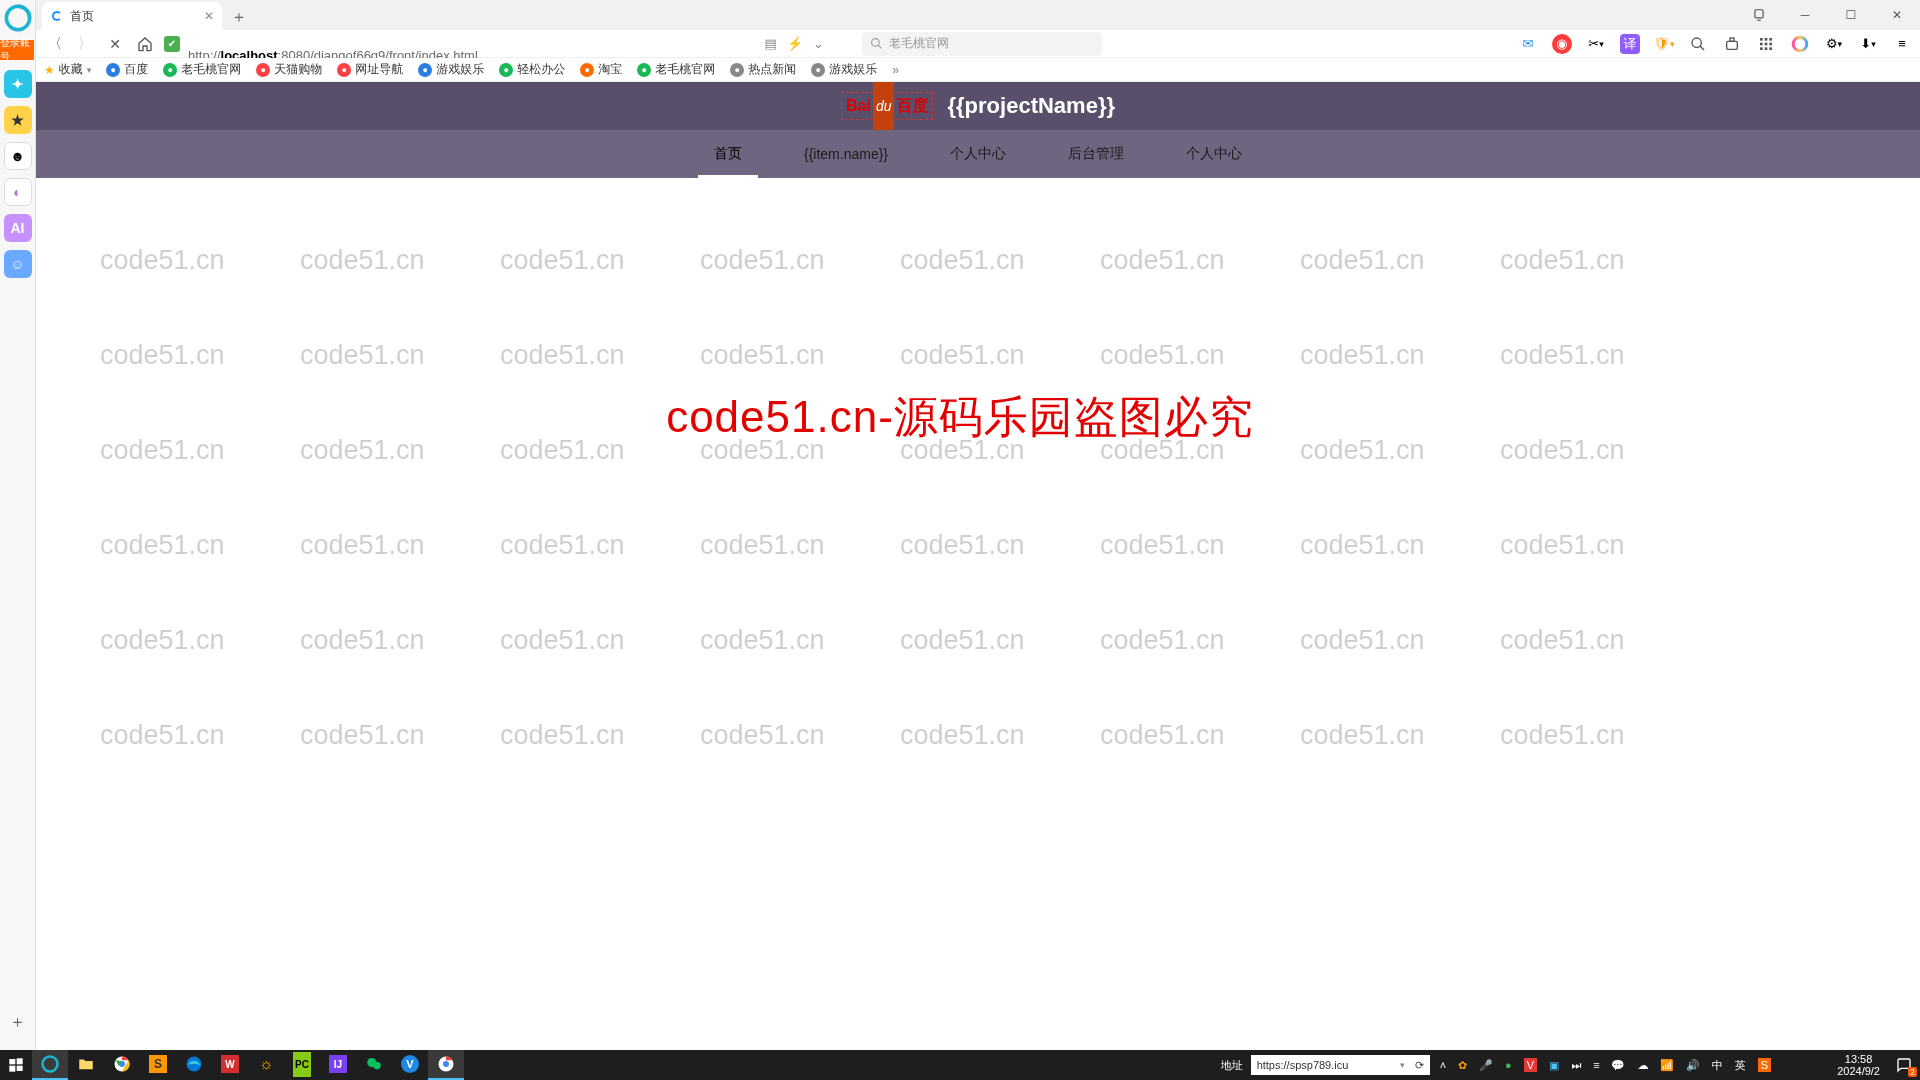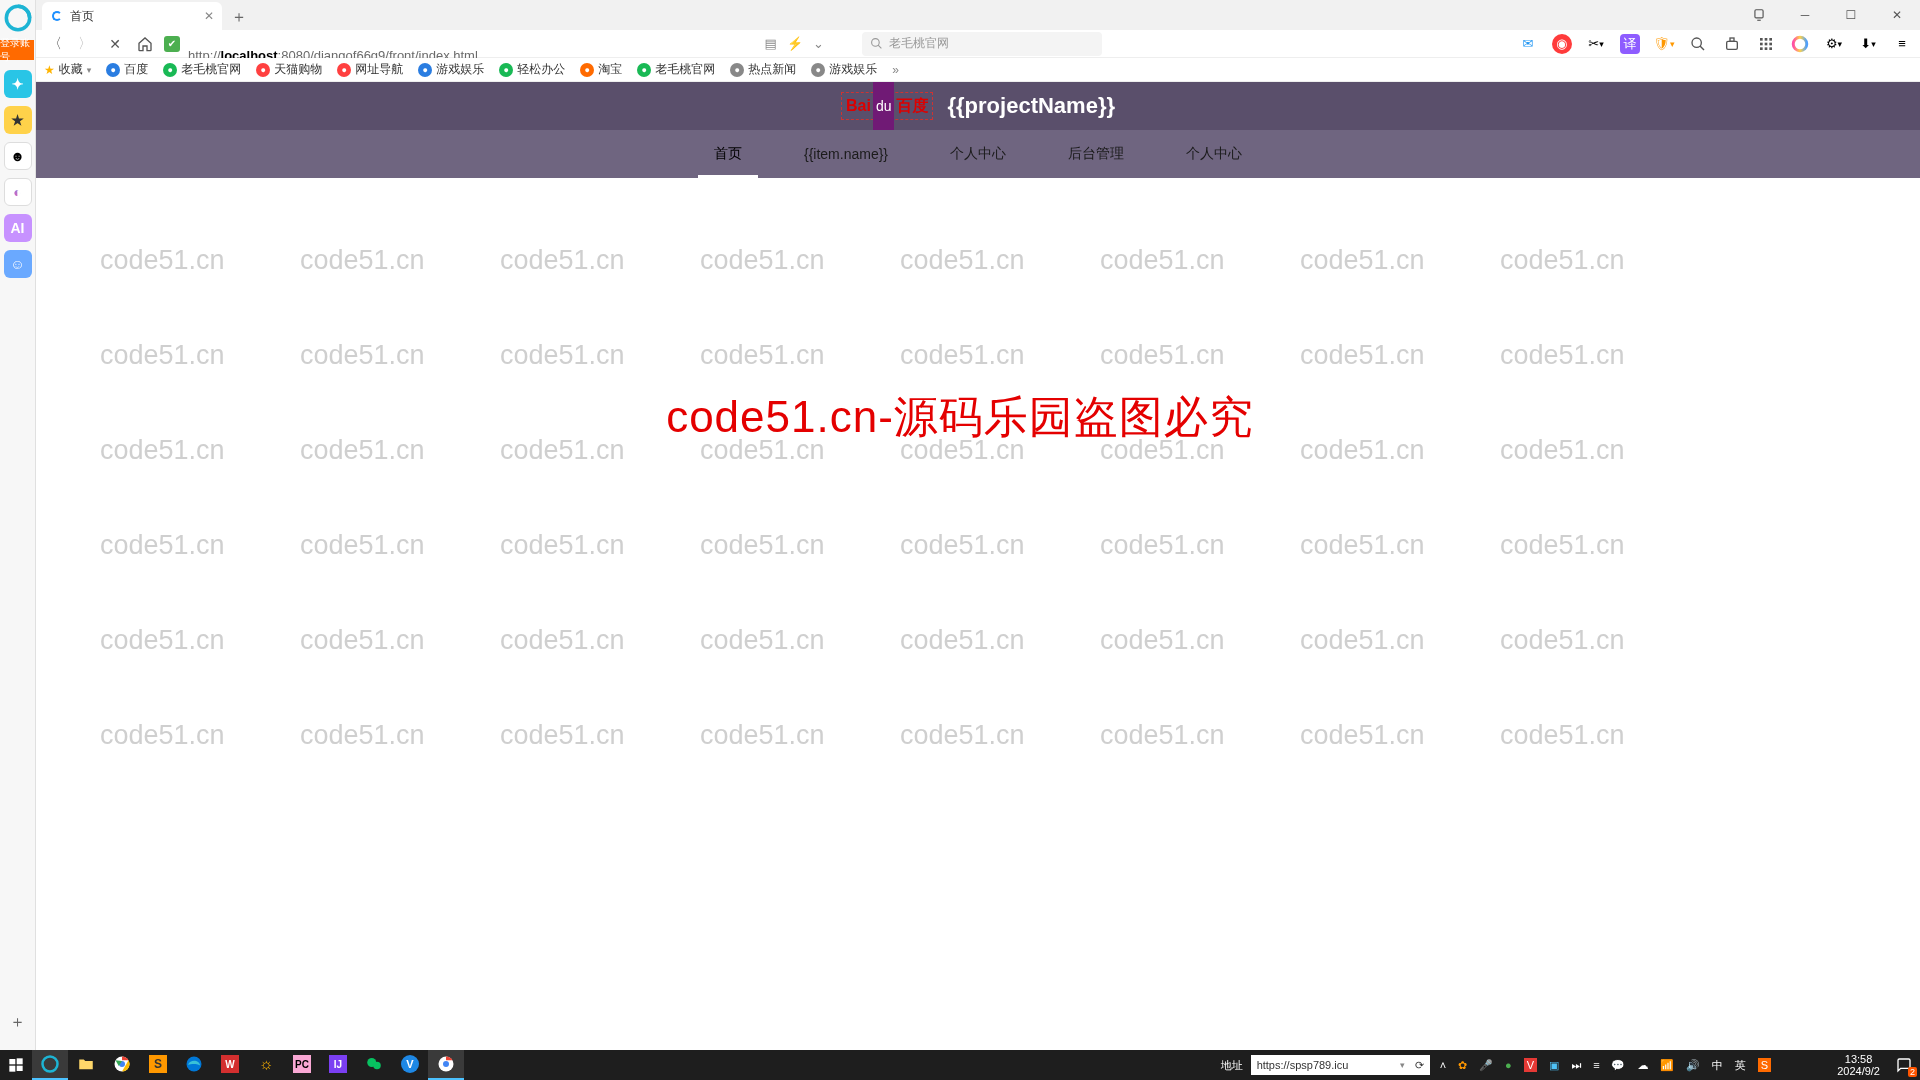--- a/index.html
+++ b/index.html
@@ -42,21 +42,21 @@
 
 
 .bookmarks { position:absolute; top:58px; left:36px; right:0; height:24px; background:#fff; display:flex; align-items:center; padding:0 8px; gap:15px; font-size:12px; border-bottom:1px solid #eee; z-index:120; }
 .bookmarks .bm { display:flex; align-items:center; gap:4px; color:#333; }
 .bookmarks .bm .bico { width:14px; height:14px; border-radius:50%; display:flex; align-items:center; justify-content:center; font-size:9px; }
 
 
 .page-header { position:absolute; top:82px; left:36px; right:0; height:48px; background:#5a4f6b; display:flex; align-items:center; justify-content:center; gap:14px; z-index:110; }
 .baidu-logo { height:28px; padding:2px 4px; border:1px dashed #c33; display:flex; align-items:center; }
 .baidu-logo .b1{color:#d00;font-weight:bold;font-size:16px;}
-.baidu-logo .b2{background:#701a75;color:#fff;padding:16px 3px;font-size:14px;margin:0 2px;}
+.baidu-logo .b2{background:#c2410c;color:#fff;padding:16px 3px;font-size:14px;margin:0 2px;font-style:italic;}
 .baidu-logo .b3{color:#d00;font-weight:bold;font-size:16px;}
 .project-name { color:#fff; font-size:22px; font-weight:bold; }
 
 
 .page-nav { position:absolute; top:130px; left:36px; right:0; height:48px; background:#6f6580; display:flex; align-items:center; justify-content:center; gap:30px; font-size:14px; color:#1b1b1b; z-index:110; }
 .page-nav .navitem { height:48px; display:flex; align-items:center; padding:0 16px; position:relative; }
 .page-nav .navitem.active { color:#000; }
 .page-nav .navitem.active::after { content:""; position:absolute; left:0; right:0; bottom:0; height:3px; background:#fff; }
 
 
@@ -391,21 +391,21 @@
         <path d="M4 13c3-8 16-6 16 1-5-3-12-2-16-1z" fill="#39c2d7"></path>
       </svg>
     </div>
   <div class="task-icon">
       <div style="width:18px;height:18px;background:#d32f2f;display:flex;align-items:center;justify-content:center;color:#fff;font-weight:bold;font-size:10px">W</div>
     </div>
   <div class="task-icon">
       <span style="color:#ffb400;font-size:16px">☼</span>
     </div>
   <div class="task-icon">
-      <div style="width:18px;height:18px;background:#f9a8d4;display:flex;align-items:center;justify-content:center;color:#000;font-weight:bold;font-size:10px">PC</div>
+      <div style="width:18px;height:25px;background:#84cc16;display:flex;align-items:center;justify-content:center;color:#000;font-weight:bold;font-size:10px">PC</div>
     </div>
   <div class="task-icon">
       <div style="width:18px;height:18px;background:#7b3ff2;display:flex;align-items:center;justify-content:center;color:#fff;font-weight:bold;font-size:10px">IJ</div>
     </div>
   <div class="task-icon">
       <svg width="18" height="18" viewBox="0 0 24 24" fill="#07c160">
         <circle cx="9" cy="10" r="6"></circle>
         <circle cx="16" cy="14" r="5"></circle>
       </svg>
     </div>

